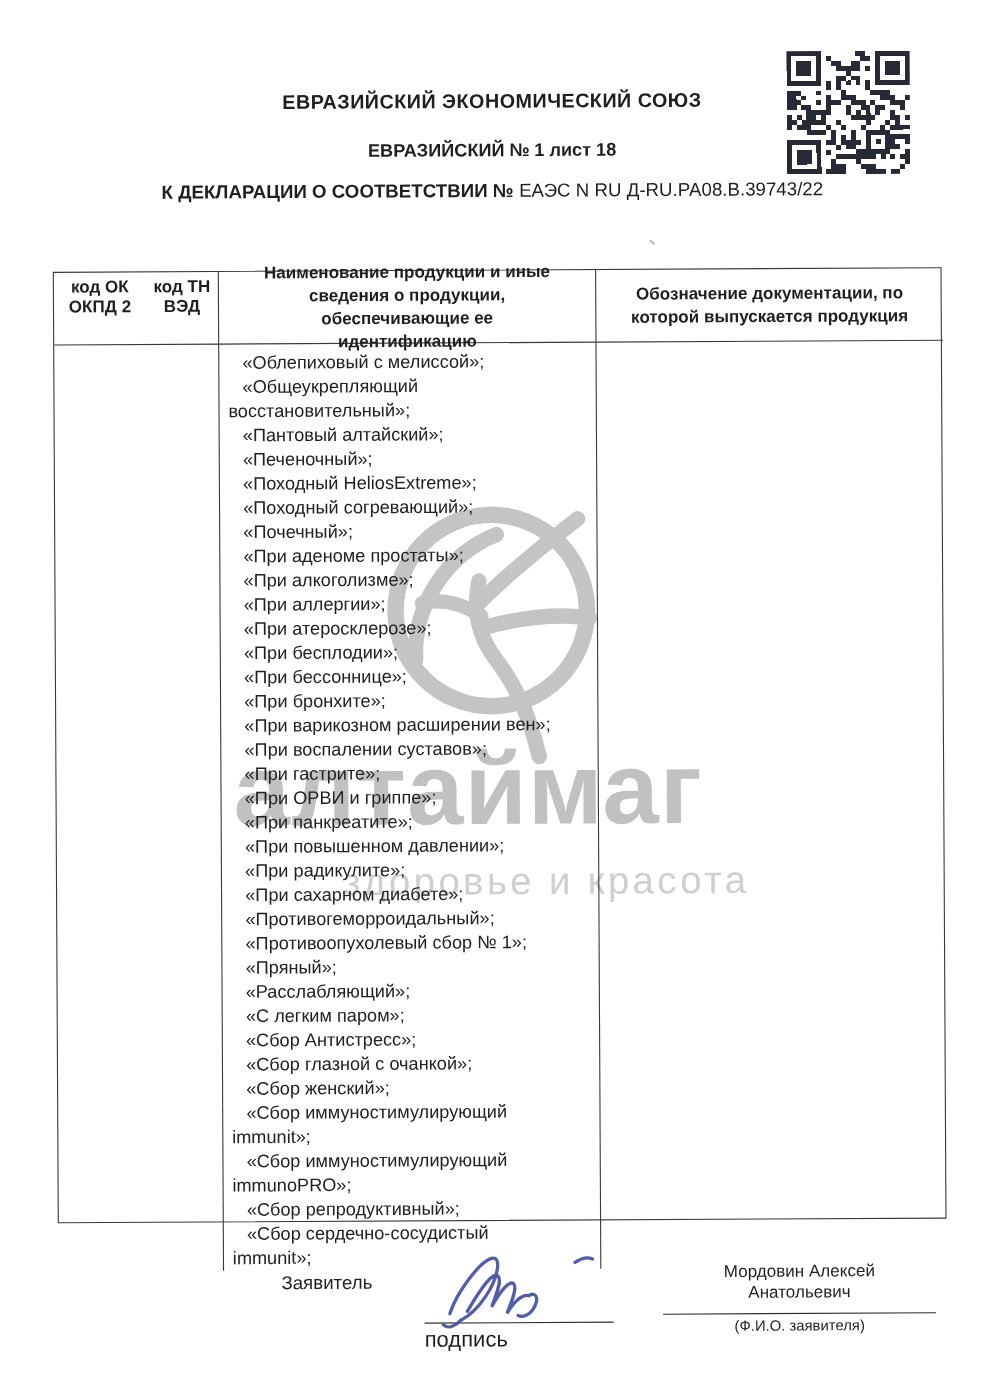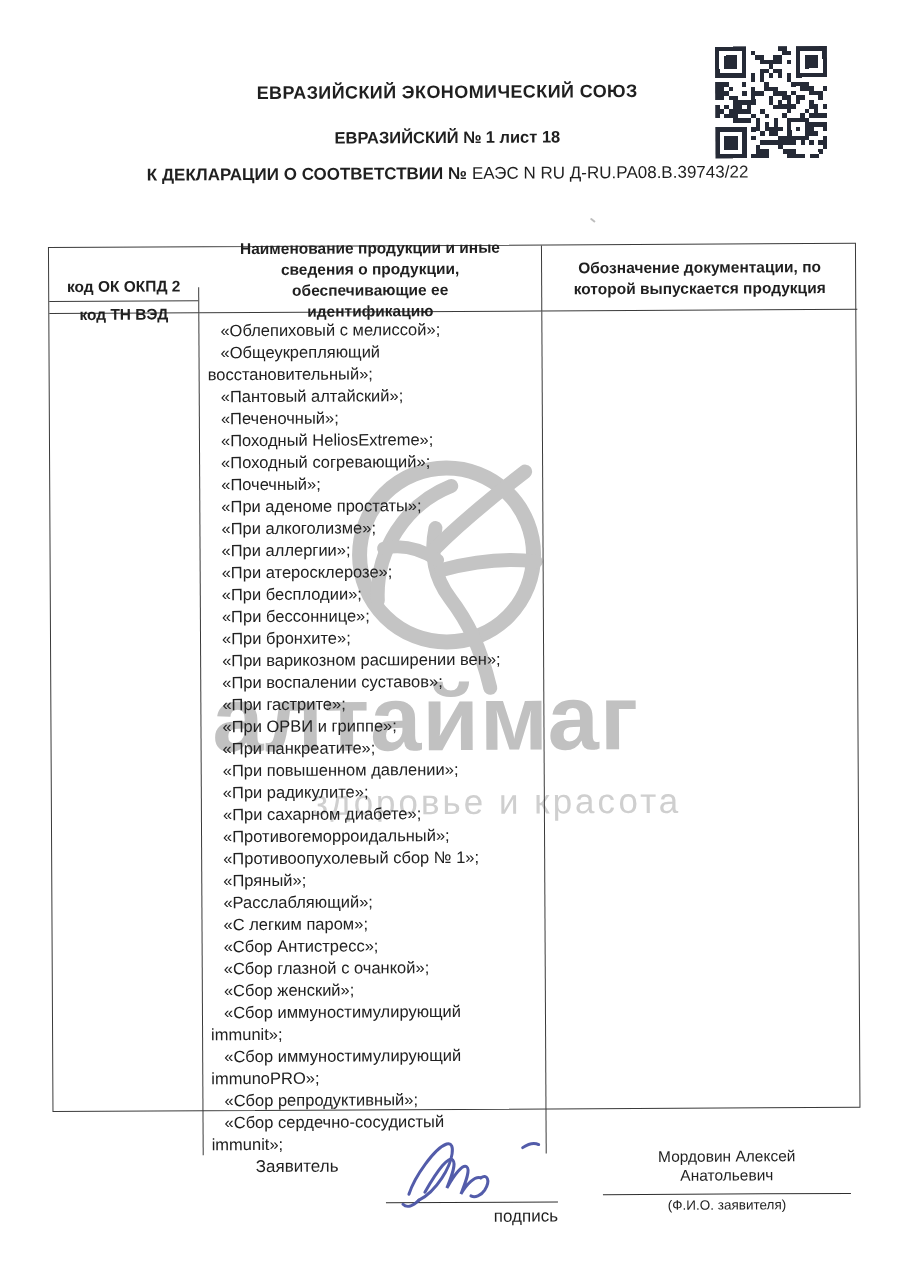--- a/index.html
+++ b/index.html
@@ -41,33 +41,33 @@
     display:grid;grid-template-columns:150px 343px 315px;grid-template-rows:66px 1fr;
     border:1.6px solid #3a3a3a;box-sizing:border-box;background:transparent;
   }
   .cell{box-sizing:border-box;}
   .bR{border-right:1.4px solid #3a3a3a;}
   .bB{border-bottom:1.6px solid #3a3a3a;}
   .th{font-weight:700;font-size:15.5px;line-height:21px;text-align:center;
       display:flex;align-items:center;justify-content:center;}
   .thpad2{padding:4px 34px;}
   .thpad3{padding:4px 30px;}
-  .c1h{display:flex;flex-direction:column;justify-content:center;font-weight:700;
-       font-size:15.5px;text-align:center;padding:5px 0 4px;margin-top:40px;}
+  .c1h{display:flex;flex-direction:row;justify-content:center;font-weight:700;
+       font-size:15.5px;text-align:center;padding:5px 0 4px;}
   .c1sep{border-bottom:1.6px solid #3a3a3a;margin:5px 0 4px;}
 
   .plist{padding:6px 0 0 8px;}
   .plist p{margin:0;font-size:16.5px;line-height:22px;text-indent:13px;
            max-width:299px;color:#212121;}
 
   
   .f-applicant{position:absolute;left:253px;top:1156px;font-size:17px;z-index:2;}
   .sig{position:absolute;left:392px;top:1134px;width:170px;height:78px;z-index:3;}
   .sigline{position:absolute;left:383px;top:1202px;width:172px;border-top:1.6px solid #2e2e2e;z-index:2;}
-  .sigcap{position:absolute;left:383px;top:1207px;width:172px;text-align:right;font-size:17px;z-index:2;}
+  .sigcap{position:absolute;left:383px;top:1207px;width:172px;text-align:left;font-size:20px;z-index:2;}
   .nameblock{position:absolute;left:600px;top:1148px;width:248px;text-align:center;z-index:2;}
   .fname{width:195px;margin:0 auto;font-size:15.5px;line-height:19px;}
   .nameline{border-top:1.6px solid #2e2e2e;margin-top:9px;}
   .namecap{font-size:13.5px;margin-top:3px;}
 </style>
 </head>
 <body>
 
 <div id="doc">
 

